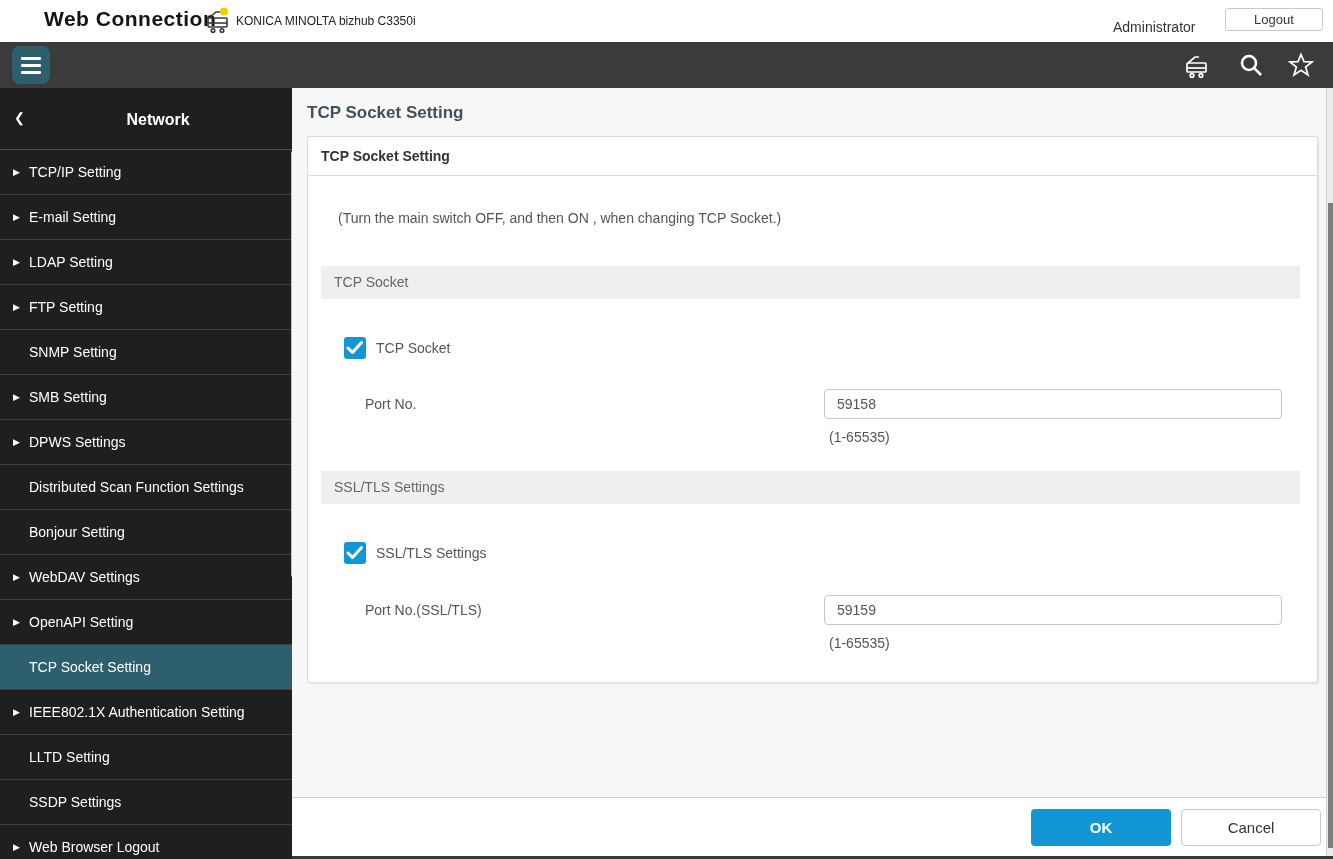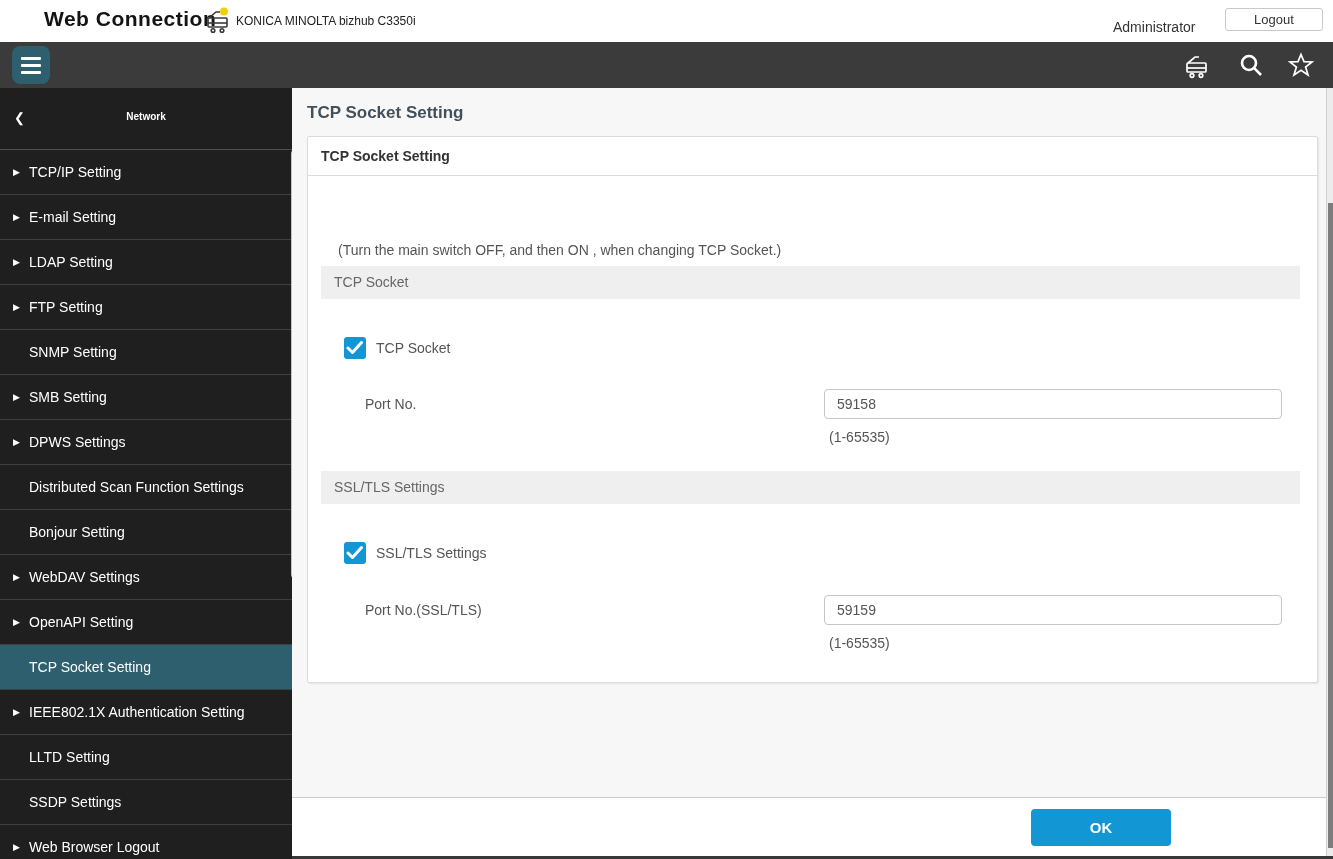--- a/index.html
+++ b/index.html
@@ -22,35 +22,35 @@
   .hamburger span { display:block; width:20px; height:3px; background:#fff; border-radius:1px; }
   .tb-icon { position:absolute; top:9px; width:28px; height:28px; cursor:pointer; }
   .tb-icon.copier { left:1183px; }
   .tb-icon.search { left:1237px; }
   .tb-icon.star   { left:1287px; }
 
   
   .sidebar { position:absolute; left:0; top:88px; width:292px; height:771px; background:#1f1f1f; }
   .side-header { position:relative; height:62px; border-bottom:1px solid #4f4f4f; }
   .back-chevron { position:absolute; left:14px; top:22px; color:#fff; font-size:13px; cursor:pointer; }
-  .side-title { position:absolute; left:0; top:23px; width:100%; text-align:center; color:#fff; font-size:10px; font-weight:700; }
+  .side-title { position:absolute; left:12px; top:23px; width:100%; text-align:center; color:#fff; font-size:16px; font-weight:700; }
   .side-item { position:relative; height:45px; border-bottom:1px solid #3f3f3f; color:#fff; font-size:14px; cursor:pointer; }
   .side-item.selected { background:#2d5f6e; }
   .side-item .tri { position:absolute; left:13px; top:17px; font-size:9px; color:#fff; }
   .side-item .side-label { position:absolute; left:29px; top:14px; white-space:nowrap; }
   .side-scroll-thumb { position:absolute; left:291px; top:150px; width:7px; height:428px; background:#c2c2c2; border-radius:4px; }
 
   
   .main { position:absolute; left:292px; top:88px; width:1034px; height:771px; background:#f7f7f7; }
   .page-title { position:absolute; left:15px; top:15px; font-size:17px; font-weight:700; color:#42505c; }
 
   .card { position:absolute; left:15px; top:48px; width:1011px; height:547px; background:#fff;
     border:1px solid #dcdcdc; border-radius:2px; box-shadow:1px 1px 2px rgba(0,0,0,.08); }
   .card-header { height:39px; border-bottom:1px solid #dcdcdc; font-size:14px; font-weight:700; color:#333; line-height:39px; padding-left:13px; }
-  .note { position:absolute; left:30px; top:73px; font-size:14px; color:#555;margin-top:32px; }
+  .note { position:absolute; left:30px; top:73px; font-size:14px; color:#555; }
 
   .band { position:absolute; left:13px; width:979px; height:33px; background:#efefef; font-size:14px; color:#666; line-height:33px; padding-left:13px; }
   .band.b1 { top:129px; } .band.b2 { top:334px; }
 
   .checkbox { position:absolute; left:36px; width:22px; height:22px; background:#1297d4; border-radius:3px; cursor:pointer; }
   .checkbox svg { position:absolute; left:2px; top:3px; }
   .cb1 { top:200px; } .cb2 { top:405px; }
   .cb-label { position:absolute; left:68px; font-size:14px; color:#555; }
   .cbl1 { top:203px; } .cbl2 { top:408px; }
 
@@ -225,20 +225,21 @@
       </div>
       <div class="cb-label cbl2">SSL/TLS Settings</div>
 
       <div class="port-label pl2">Port No.(SSL/TLS)</div>
       <input class="port-input pi2" type="text" value="59159" style="">
       <div class="range-hint rh2">(1-65535)</div>
     </div>
 
     <div class="footer">
       <button class="ok-btn">OK</button>
+      <button class="cancel-btn">Cancel</button>
     </div>
   </div>
 
   <div class="page-scrollbar">
     <div class="page-scroll-thumb"></div>
   </div>
   <div class="bottom-line"></div>
 
 </div>
 

